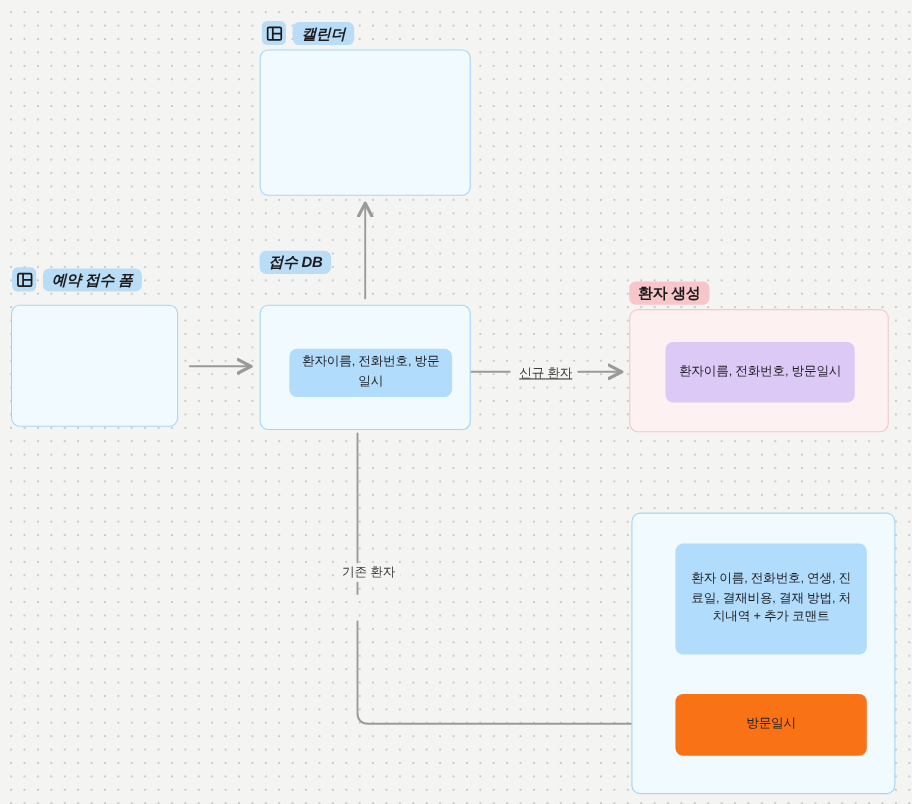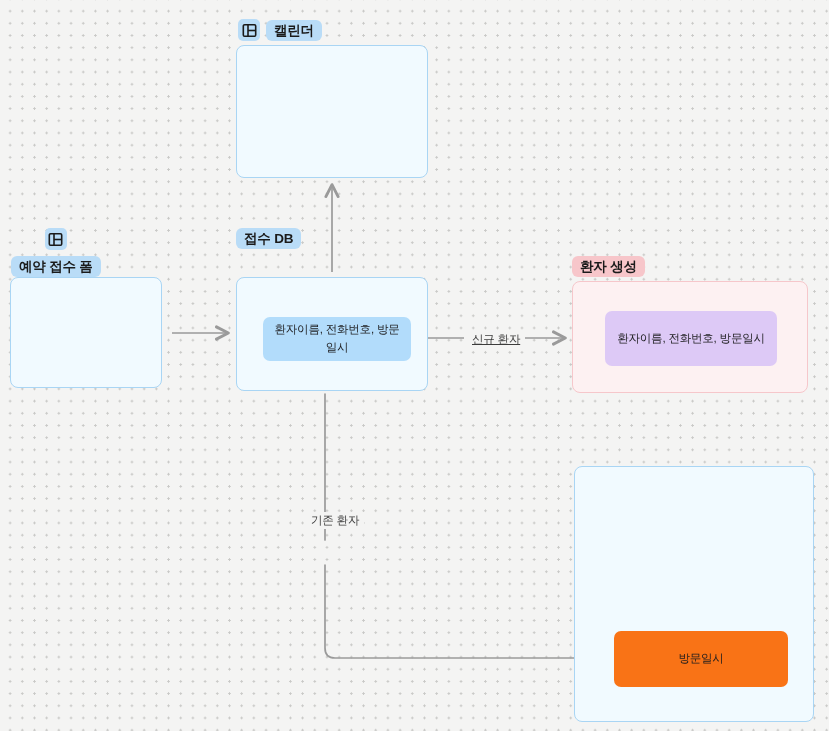--- a/index.html
+++ b/index.html
@@ -34,21 +34,21 @@
   .badge{
     height:21px;line-height:21px;
     padding:0 8px;
     border-radius:6px;
     font-size:13.5px;
     font-weight:700;
     color:#1b1b1b;
     white-space:nowrap;
     letter-spacing:-0.2px;
   }
-  .badge.blue{background:#b9dcf7;}
+  .badge.blue{background:#b9dcf7;font-style:italic;}
   .badge.pink{background:#f7c6ca;}
 
   
   .frame{
     position:absolute;
     border-radius:8px;
     box-sizing:border-box;
   }
   .frame.blue{
     background:#f1faff;
@@ -124,21 +124,21 @@
       <svg width="15" height="15" viewBox="0 0 16 16">
         <rect x="1.4" y="1.9" width="13.2" height="12.2" rx="1.4" fill="none" stroke="#1a1a1a" stroke-width="1.7"></rect>
         <line x1="6.4" y1="1.9" x2="6.4" y2="14.1" stroke="#1a1a1a" stroke-width="1.7"></line>
         <line x1="6.4" y1="8" x2="14.6" y2="8" stroke="#1a1a1a" stroke-width="1.7"></line>
       </svg>
     </span>
     <span class="badge blue">캘린더</span>
   </div>
   <div class="frame blue" style="left:236px;top:45px;width:192px;height:133px;"></div>
 
-  <div class="badge-row" style="left:11px;top:228px;flex-direction:column;">
+  <div class="badge-row" style="left:11px;top:243px;">
     <span class="frame-icon">
       <svg width="15" height="15" viewBox="0 0 16 16">
         <rect x="1.4" y="1.9" width="13.2" height="12.2" rx="1.4" fill="none" stroke="#1a1a1a" stroke-width="1.7"></rect>
         <line x1="6.4" y1="1.9" x2="6.4" y2="14.1" stroke="#1a1a1a" stroke-width="1.7"></line>
         <line x1="6.4" y1="8" x2="14.6" y2="8" stroke="#1a1a1a" stroke-width="1.7"></line>
       </svg>
     </span>
     <span class="badge blue">예약 접수 폼</span>
   </div>
   <div class="frame blue" style="left:10px;top:277px;width:152px;height:111px;"></div>
@@ -151,19 +151,20 @@
   </div>
 
   <div class="badge-row" style="left:572px;top:256px;align-items:flex-end;">
     <span class="badge pink">환자 생성</span>
   </div>
   <div class="frame pink" style="left:572px;top:281px;width:236px;height:112px;">
     <div class="node purple" style="left:32px;top:29px;width:172px;height:55px;">환자이름, 전화번호, 방문일시</div>
   </div>
 
   <div class="frame blue" style="left:574px;top:466px;width:240px;height:256px;">
+    <div class="node blue" style="left:39px;top:27px;width:174px;height:101px;">환자 이름, 전화번호, 연생, 진료일, 결재비용, 결재 방법, 처치내역 + 추가 코맨트</div>
     <div class="node purple2" style="left:39px;top:164px;width:174px;height:56px;">방문일시</div>
   </div>
 
   <div class="edge-label" style="left:467px;top:331px;text-decoration:underline;">신규 환자</div>
   <div class="edge-label" style="left:306px;top:512px;text-align:center;">기존 환자</div>
 
 </div>
 
 </body></html>

